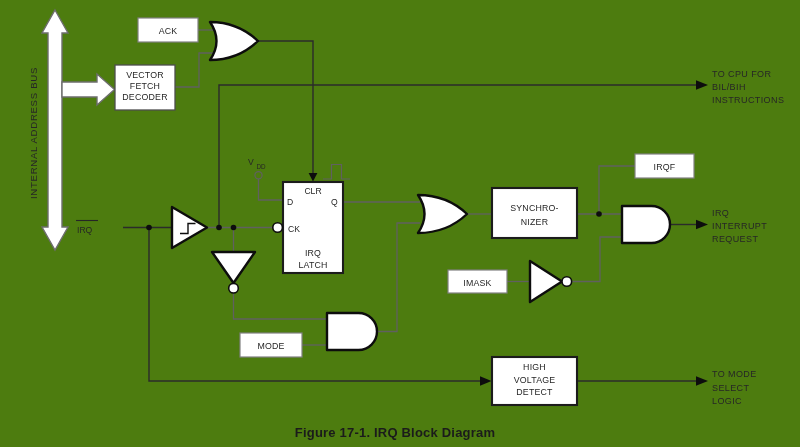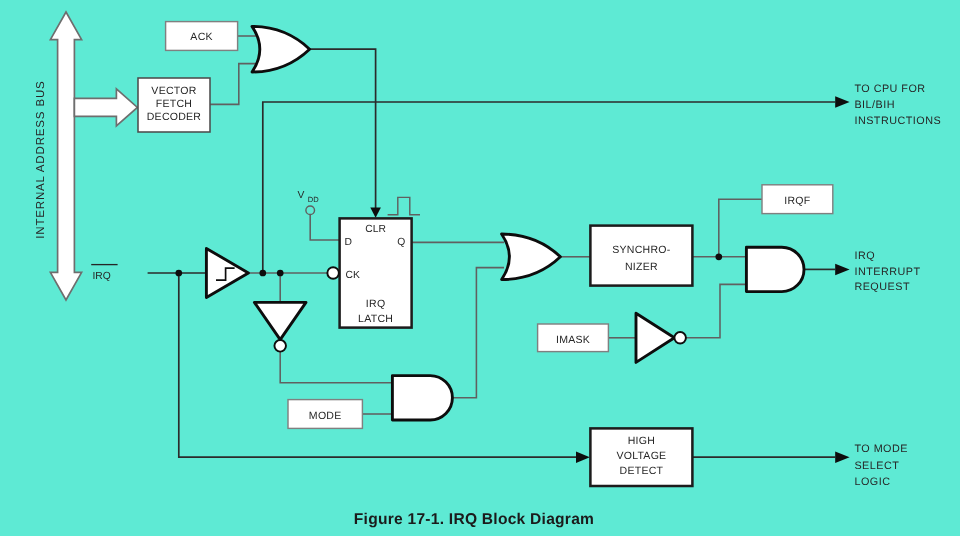--- a/index.html
+++ b/index.html
@@ -1,16 +1,16 @@
 <!DOCTYPE html>
 <html style="--wire: #606060; --wire_dark: #2b2b2b; --gate: #0d0d0d; --box_thin: #808080; --box_mid: #4d4d4d; --box_thick: #1c1c1c; --bus: #6e6e6e; --text: #262626;"><head>
 <meta charset="utf-8">
 <style>
   html,body{margin:0;padding:0;background:#ffffff;}
-  .stage{position:relative;width:800px;height:447px;background:#5eead4;overflow:hidden;
+  .stage{position:relative;width:800px;height:447px;background:#4d7c0f;overflow:hidden;
          font-family:"Liberation Sans", sans-serif;}
   svg{display:block;}
   
   .wire{stroke:var(--wire);stroke-width:1.3;fill:none;}
   .wire-dark{stroke:var(--wire_dark);stroke-width:1.4;fill:none;}
   
   .gate{stroke:var(--gate);stroke-width:2.4;fill:#ffffff;stroke-linejoin:round;}
   .bubble{stroke:var(--gate);stroke-width:1.6;fill:#ffffff;}
   .glyph{stroke:var(--gate);stroke-width:1.4;fill:none;}
   .glyph-soft{stroke:var(--wire);stroke-width:1.2;fill:none;}

